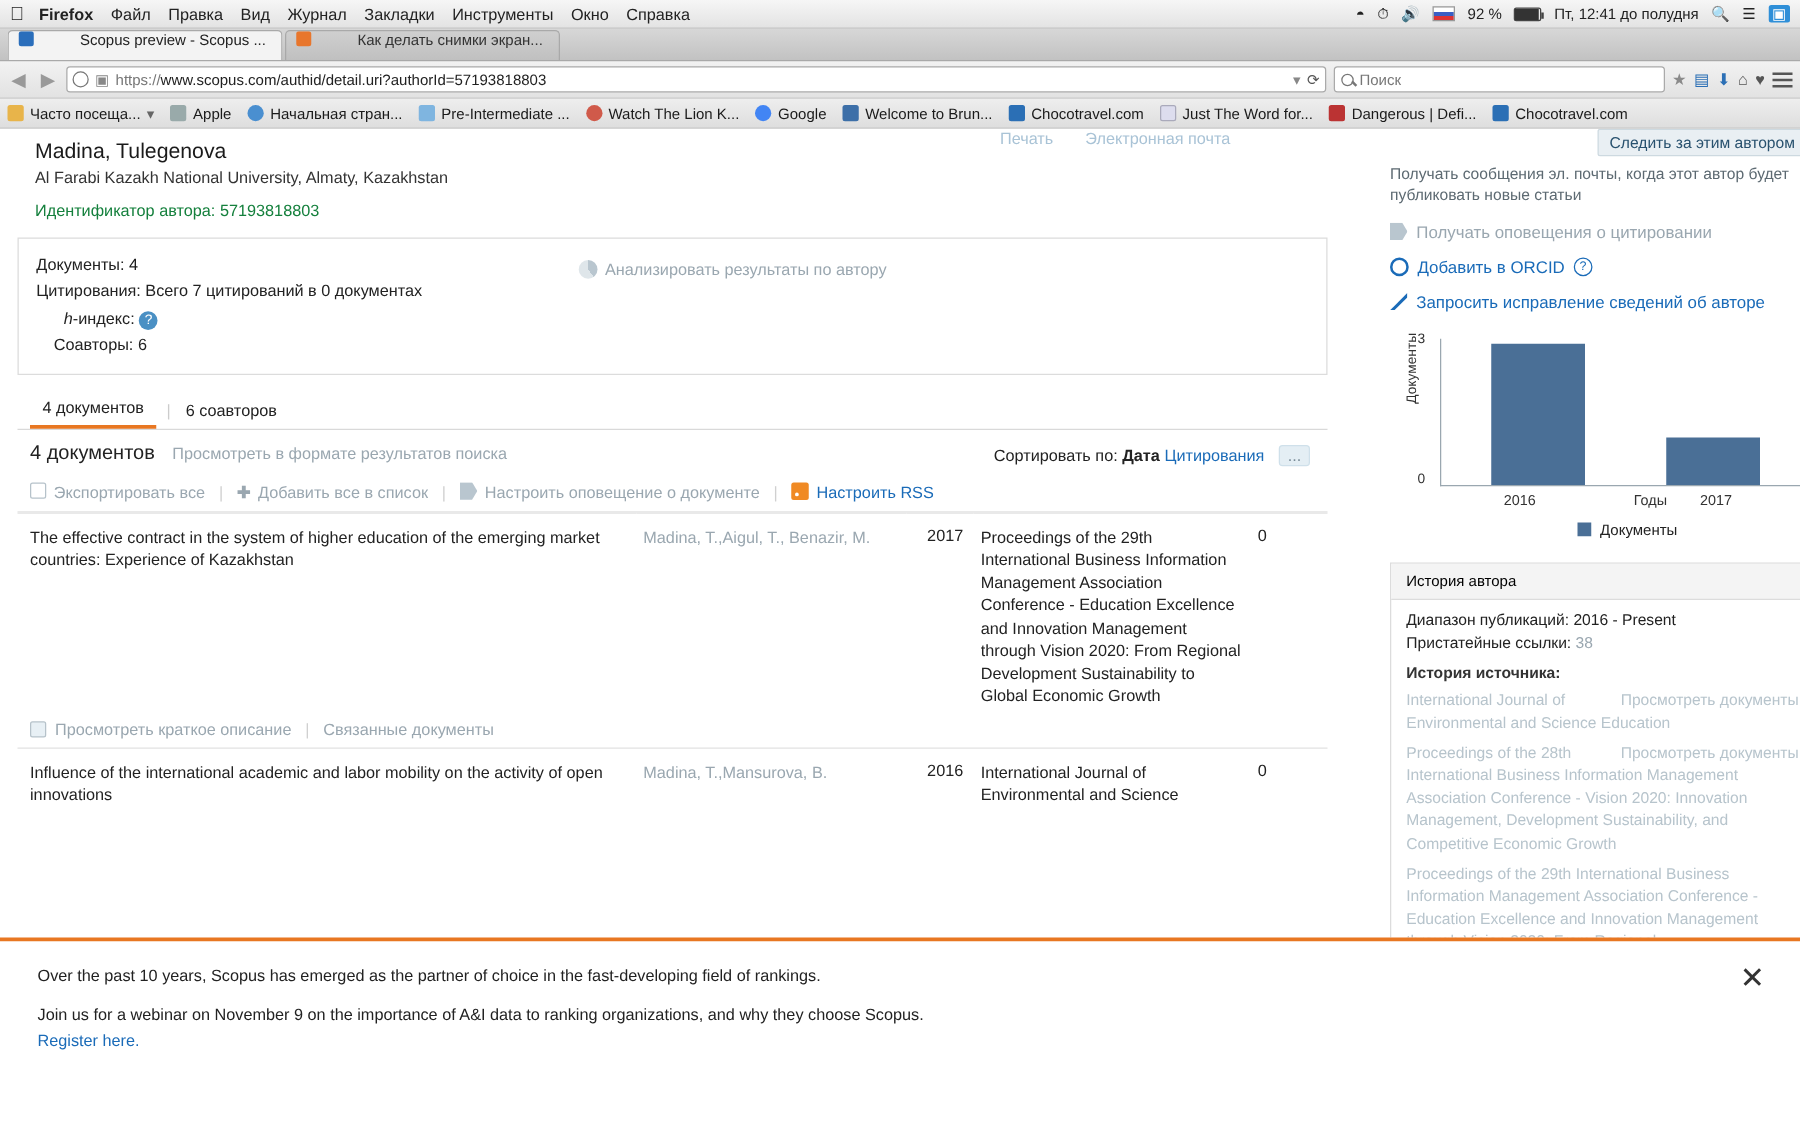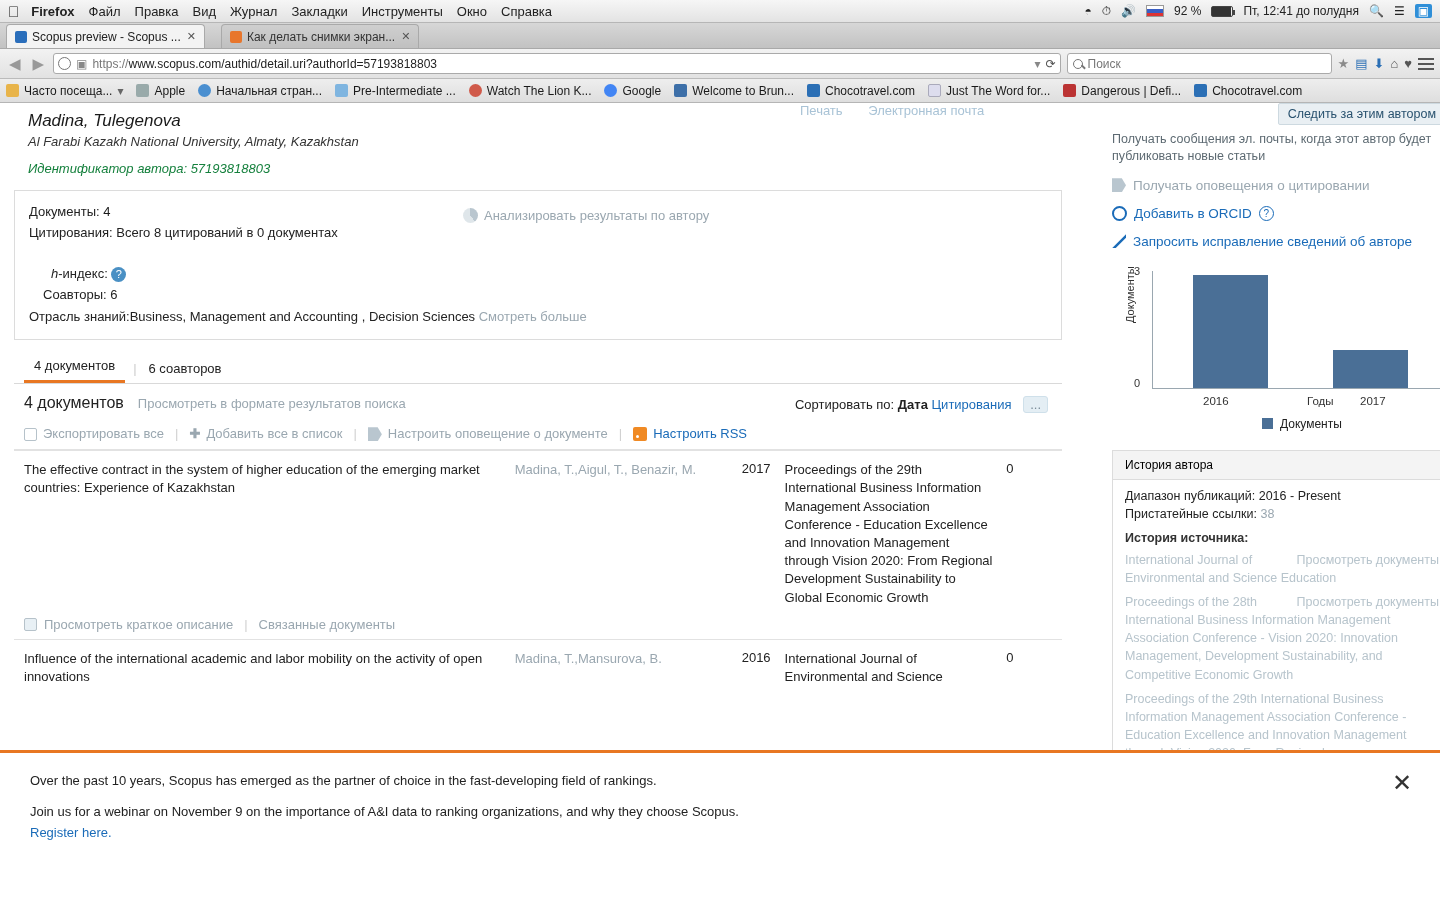--- a/index.html
+++ b/index.html
@@ -51,29 +51,29 @@
     height: 26px;
     background: linear-gradient(#d7d7d7, #c2c2c2);
     border-bottom: 1px solid #a9a9a9;
     display: flex;
     align-items: flex-end;
     padding-left: 6px;
     position: relative;
   }
   .tab {
     height: 24px;
-    display: flex; align-items: center;
+    display: flex; align-items: flex-start;
     padding: 0 8px;
-    margin-right: 16px;
+    margin-right: 2px;
     font-size: 12px;
     border: 1px solid #a9a9a9;
     border-bottom: none;
     border-radius: 4px 4px 0 0;
     max-width: 220px;
-    white-space: nowrap; overflow: hidden; text-overflow: ellipsis;
+    white-space: nowrap; overflow: hidden; text-overflow: ellipsis; gap: 32px;
   }
   .tab.active { background: #f3f3f3; }
   .tab.inactive { background: linear-gradient(#cfcfcf,#c0c0c0); color:#333; }
   .tab .favicon {
     width: 12px; height: 12px; margin-right: 5px; flex: 0 0 auto;
     background: #2a6ebb; border-radius: 2px;
   }
   .tab .fav-orange { background:#e8762c; }
   .tab .x { margin-left: 6px; color:#555; font-size: 11px; }
 
@@ -139,21 +139,21 @@
     overflow: hidden;
     background: #fff;
   }
   .clipped-top { color:#a9c3d6; font-size: 13px; }
 
   
   #left {
     position: absolute;
     left: 14px; top: 0; width: 1048px;
   }
-  .author-head { padding: 8px 14px 4px 14px; position: relative; font-style: italic; }
+  .author-head { padding: 8px 14px 4px 14px; position: relative; }
   .author-name { font-size: 17px; color: #1a1a1a; }
   .author-affil { font-size: 13px; color: #333; margin-top: 3px; }
   .author-id { font-size: 13px; color: #15803d; margin-top: 12px; }
   .head-links {
     position: absolute; right: 8px; top: 8px; text-align: right; font-size: 13px;
   }
   .lnk { color: #1a6bb8; cursor: pointer; }
   .lnk-grey { color: #9aa7b0; }
   .sep { color: #bbb; padding: 0 6px; }
 
@@ -208,21 +208,21 @@
     display:inline-block; background:#e4eef4; border:1px solid #cfe0ea;
     border-radius:3px; color:#7a8c98; padding: 0px 6px; margin-left:8px;
   }
 
   .actionbar {
     display:flex; align-items:center; gap:0;
     padding: 6px 10px 8px 10px;
     font-size: 13px;
     border-bottom: 1px solid #e2e2e2;
   }
-  .act { color:#9aa7b0; display:flex; align-items:flex-end; gap:6px; }
+  .act { color:#9aa7b0; display:flex; align-items:flex-start; gap:6px; }
   .act.link { color:#1a6bb8; }
   .act-sep { color:#d0d0d0; padding: 0 11px; }
   .sq-ico { width:13px;height:13px;border:1px solid #b6c2ca;border-radius:2px;display:inline-block;}
   .plus-ico { color:#9aa7b0; font-weight:bold; }
   .rss-ico { width:14px;height:14px;background:#f08a24;border-radius:2px;display:inline-block;position:relative;}
   .rss-ico:after{content:"";position:absolute;left:3px;bottom:3px;width:3px;height:3px;background:#fff;border-radius:50%;}
 
   .doc-table { width: 100%; border-collapse: collapse; font-size: 13px; }
   .doc-table td { vertical-align: top; padding: 10px 6px 0 6px; }
   .doc-title { width: 480px; color: #222; line-height: 1.4; padding-left: 10px !important;}
@@ -439,33 +439,29 @@
       </div>
     </div>
 
     <div class="metrics">
       <div>
         <span class="lbl">Документы:</span>
         <span style="color:#1a1a1a;">4</span>
       </div>
       <div>
         <span class="lbl">Цитирования:</span>
-        <span>Всего 8  цитирований в 0 документах</span>
-      </div>
-      <div style="padding-left:22px;margin-top:19px;">
+        <span>Всего 7  цитирований в 0 документах</span>
+      </div>
+      <div style="padding-left:22px;">
         <span class="lbl"><i>h</i>-индекс:</span>
         <span class="qmark">?</span>
       </div>
       <div style="padding-left:14px;">
         <span class="lbl">Соавторы:</span>
         <span>6</span>
-      </div>
-      <div>
-        <span class="lbl">Отрасль знаний:</span><span>Business, Management and Accounting ,  Decision Sciences</span>
-        <span class="grey-more">Смотреть больше</span>
       </div>
       <div class="analyze">
         <span class="pie"></span>
         <span>Анализировать результаты по автору</span>
       </div>
     </div>
 
     <div class="tabsrow">
       <div class="tab-doc">4 документов</div>
       <div class="tab-div">|</div>

